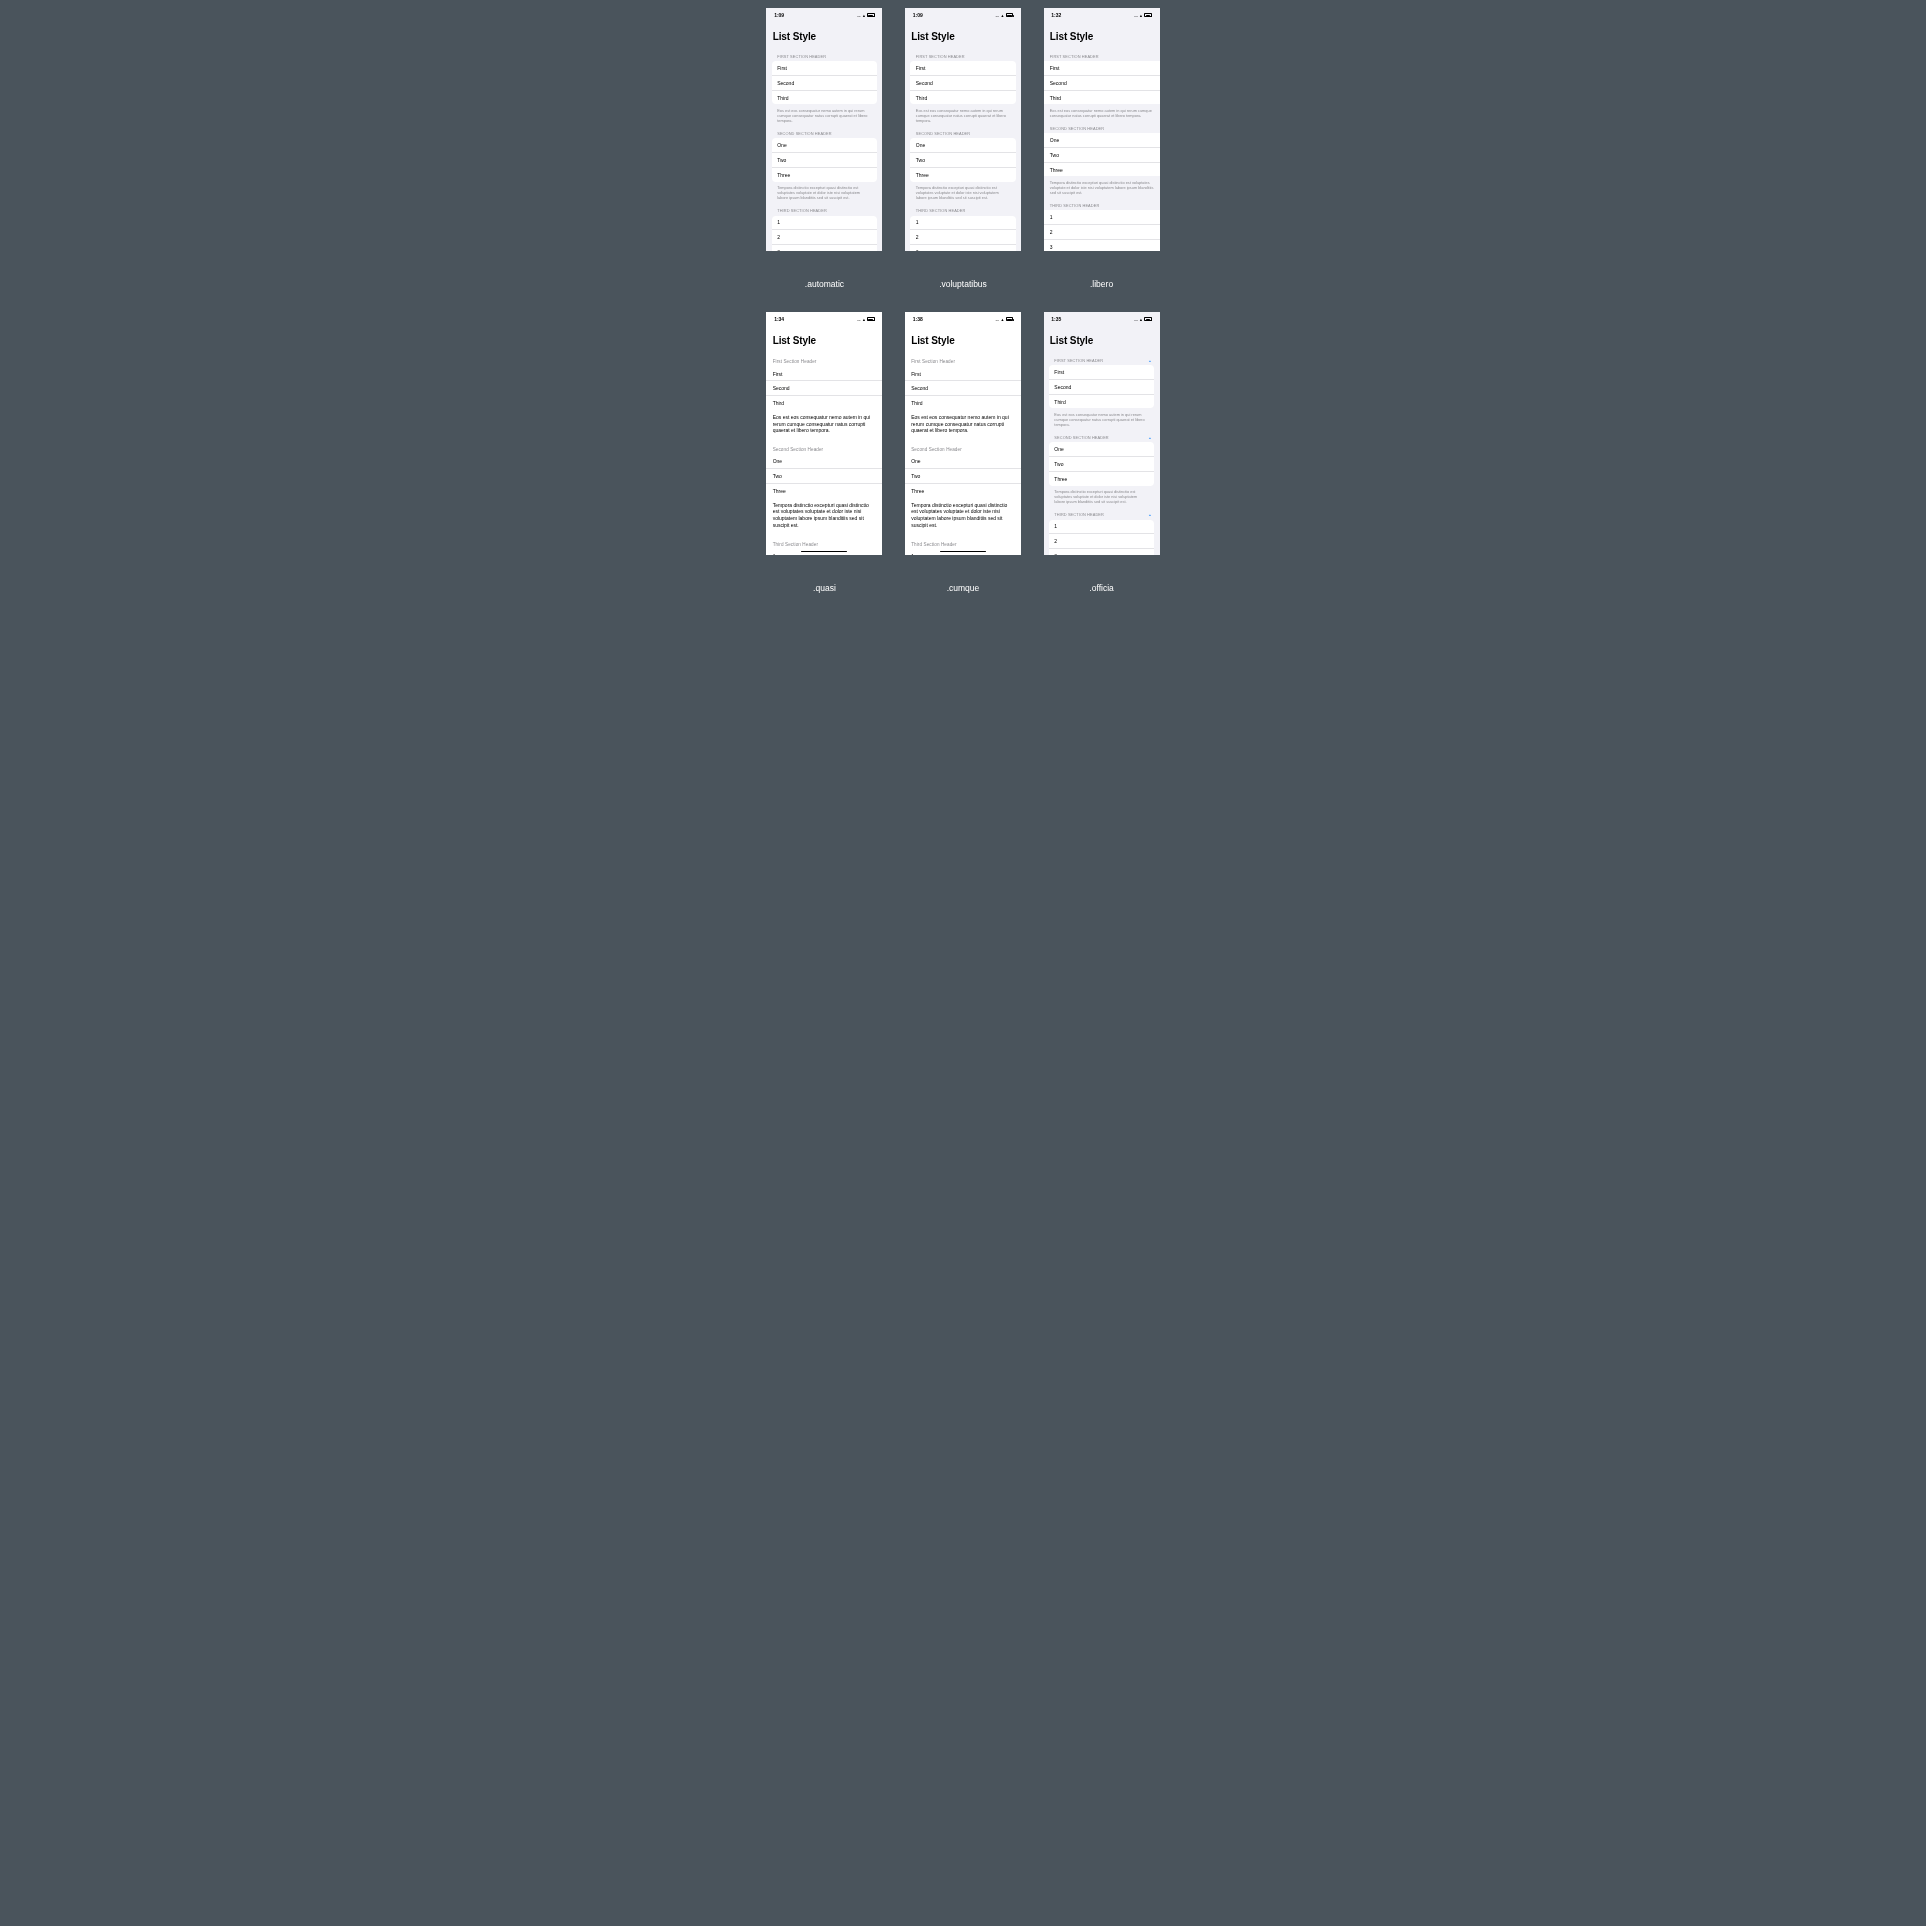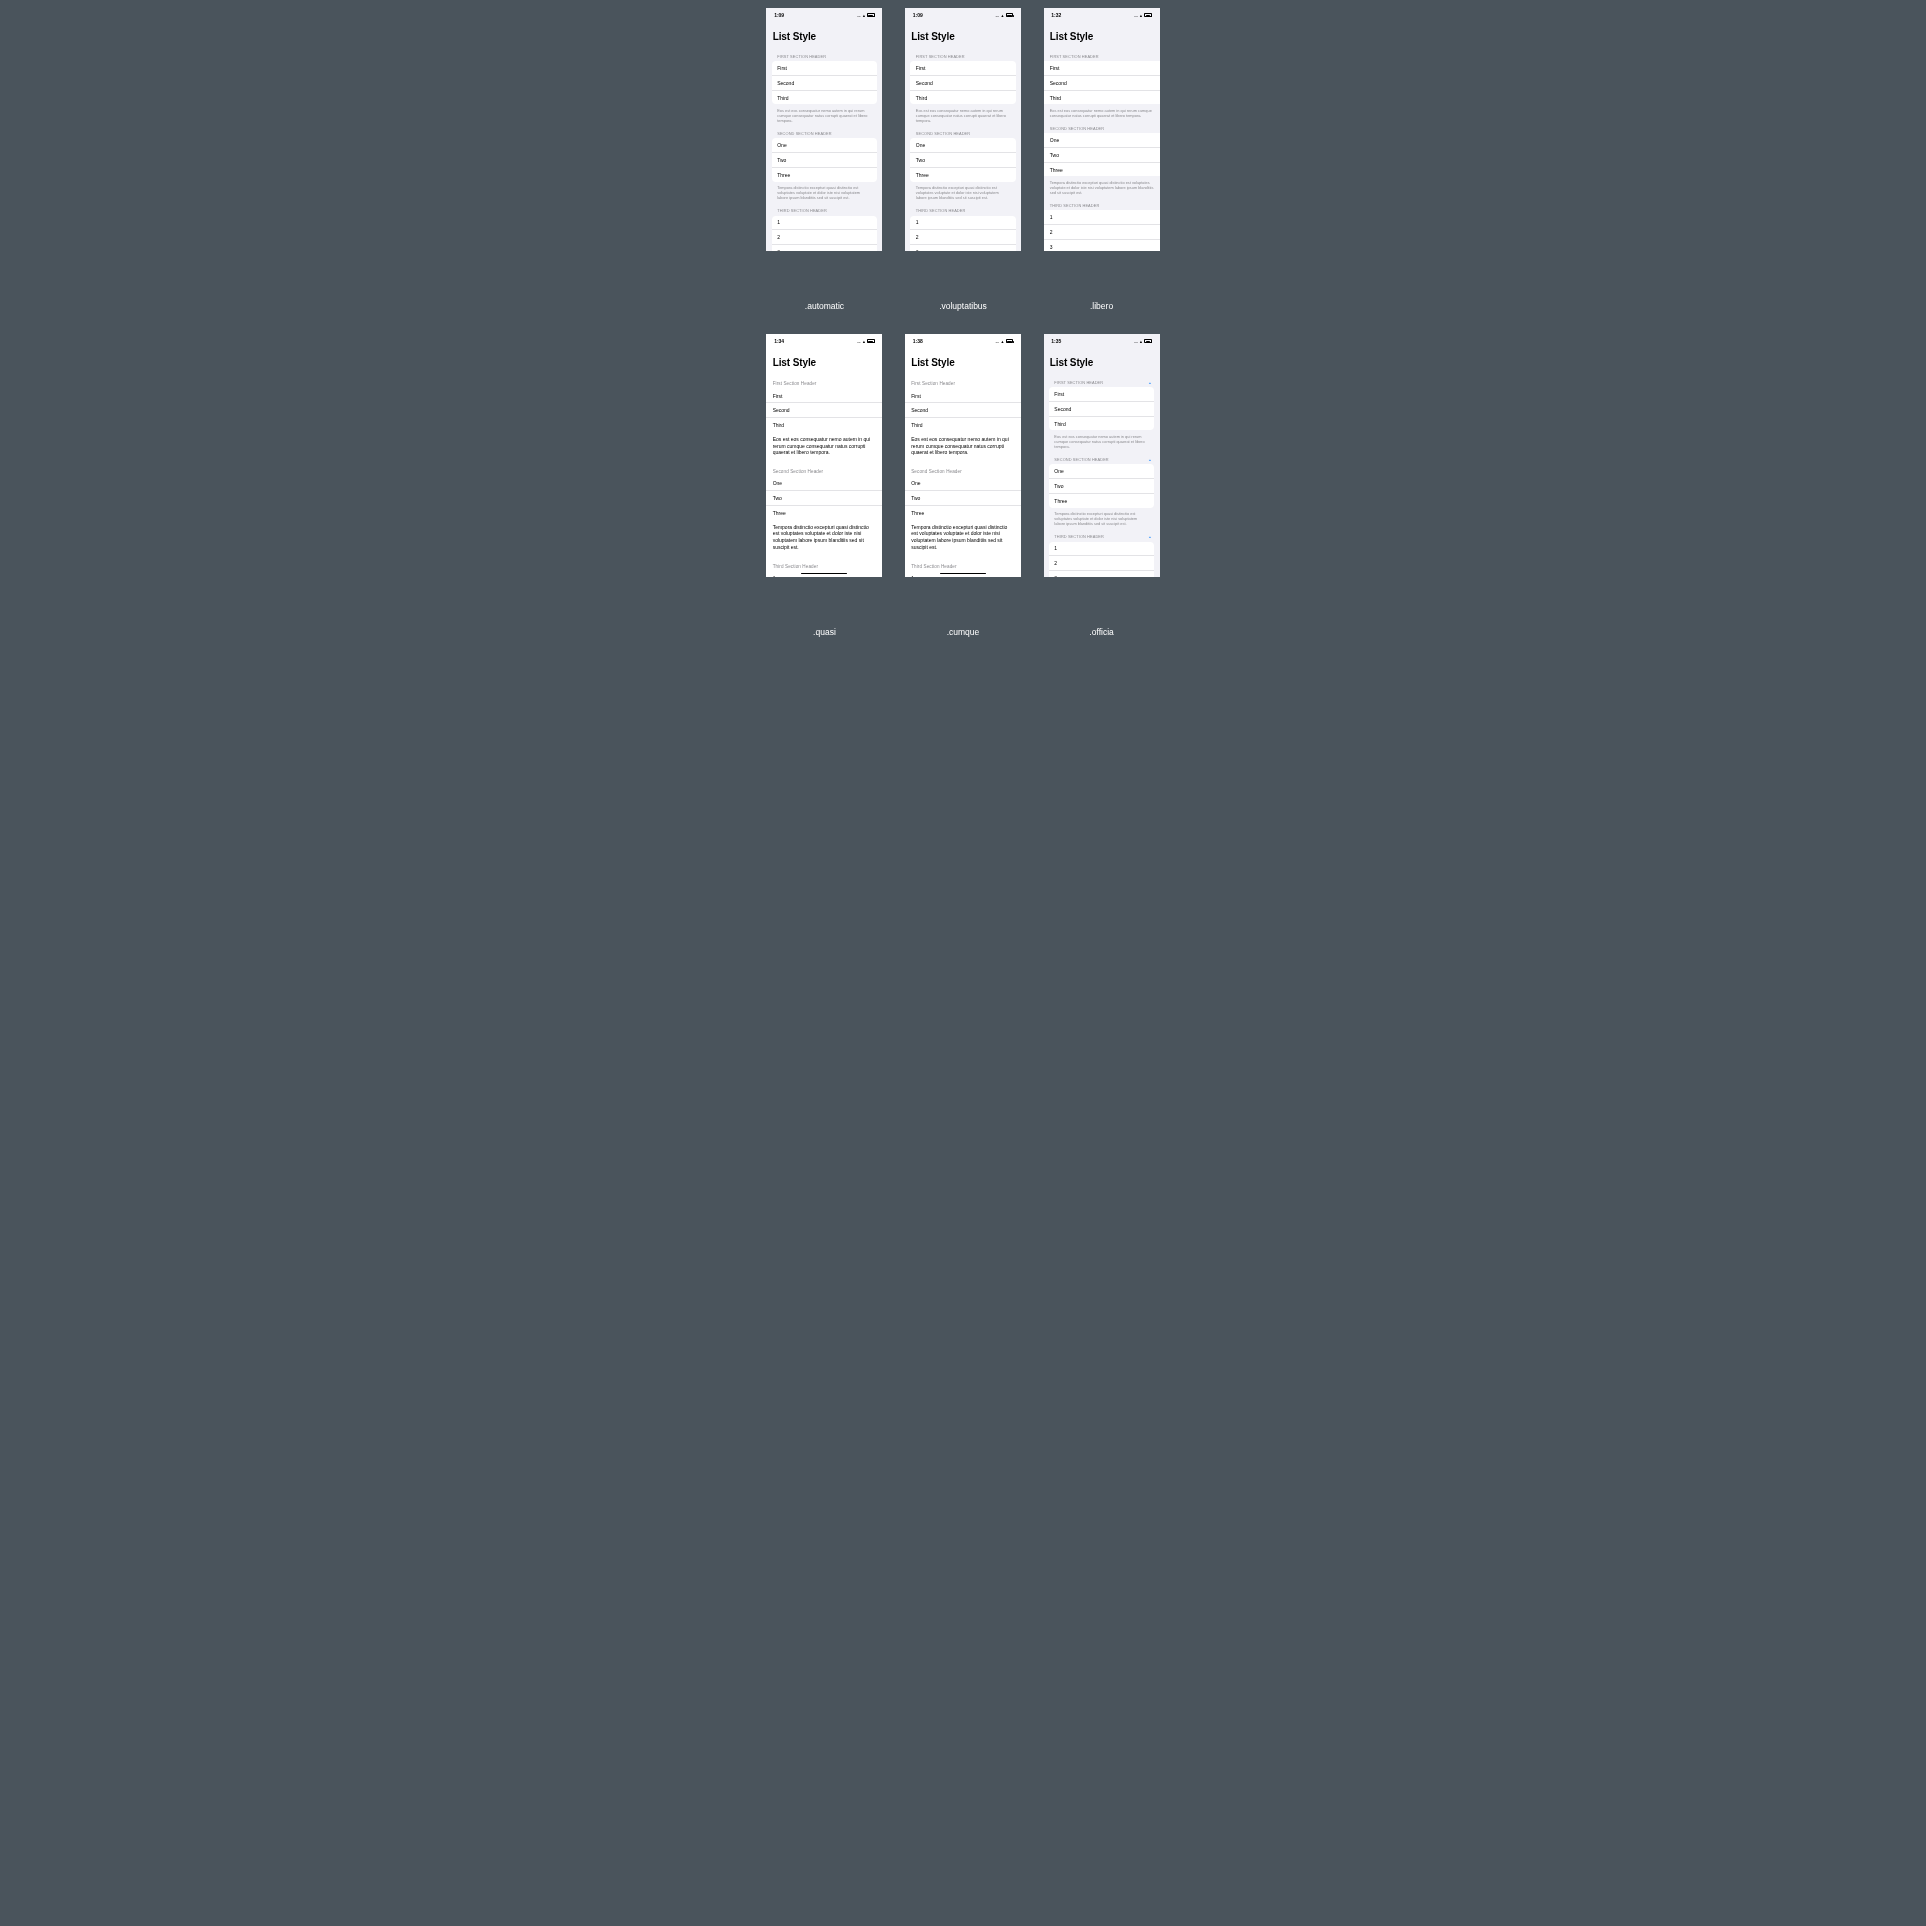--- a/index.html
+++ b/index.html
@@ -3,32 +3,32 @@
 <meta charset="utf-8">
 <style>
 * { margin: 0; padding: 0; box-sizing: border-box; }
 body {
   background: #4a545c;
   font-family: -apple-system, BlinkMacSystemFont, "Helvetica Neue", sans-serif;
   padding: 7.7px 0 15.4px;
 }
 .grid { display: flex; flex-direction: column; gap: 23px; max-width: 408px; margin: 0 auto; }
 .row { display: flex; justify-content: space-around; gap: 7.7px; }
-.col { display: flex; flex-direction: column; align-items: center; gap: 8px; flex: 1; }
+.col { display: flex; flex-direction: column; align-items: center; gap: 28px; flex: 1; }
 .phone {
   width: 116px;
   height: 243px;
   background: #f2f2f7;
   overflow: hidden;
   position: relative;
   font-size: 5px;
   color: #000;
 }
 .phone.light-plain { background: #fff; }
-.caption { color: #fff; font-size: 8.5px; font-weight: 300; margin-top: 42px; }
+.caption { color: #fff; font-size: 8.5px; font-weight: 300; }
 .statusbar { display: flex; justify-content: space-between; align-items: center; padding: 4.6px 7.7px 3.1px; font-weight: 600; font-size: 5px; }
 .status-right { display: flex; gap: 1.5px; align-items: center; font-size: 3.9px; letter-spacing: -0.2px; }
 .battery {
   width: 7.7px; height: 3.9px; border: 0.4px solid #000; border-radius: 0.8px; position: relative;
 }
 .battery::after { content: ""; position: absolute; right: -1.2px; top: 0.8px; width: 0.8px; height: 1.5px; background: #000; border-radius: 0 0.4px 0.4px 0; }
 .battery .fill { position: absolute; left: 0.4px; top: 0.4px; bottom: 0.4px; width: 80%; background: #000; border-radius: 0.4px; }
 .title { font-size: 10px; font-weight: 700; padding: 9.2px 6.2px 4.6px; letter-spacing: -0.1px; }
 .section-header {
   font-size: 3.9px; color: #8a8a8e; padding: 7.7px 6.2px 2.3px; letter-spacing: 0.1px;

